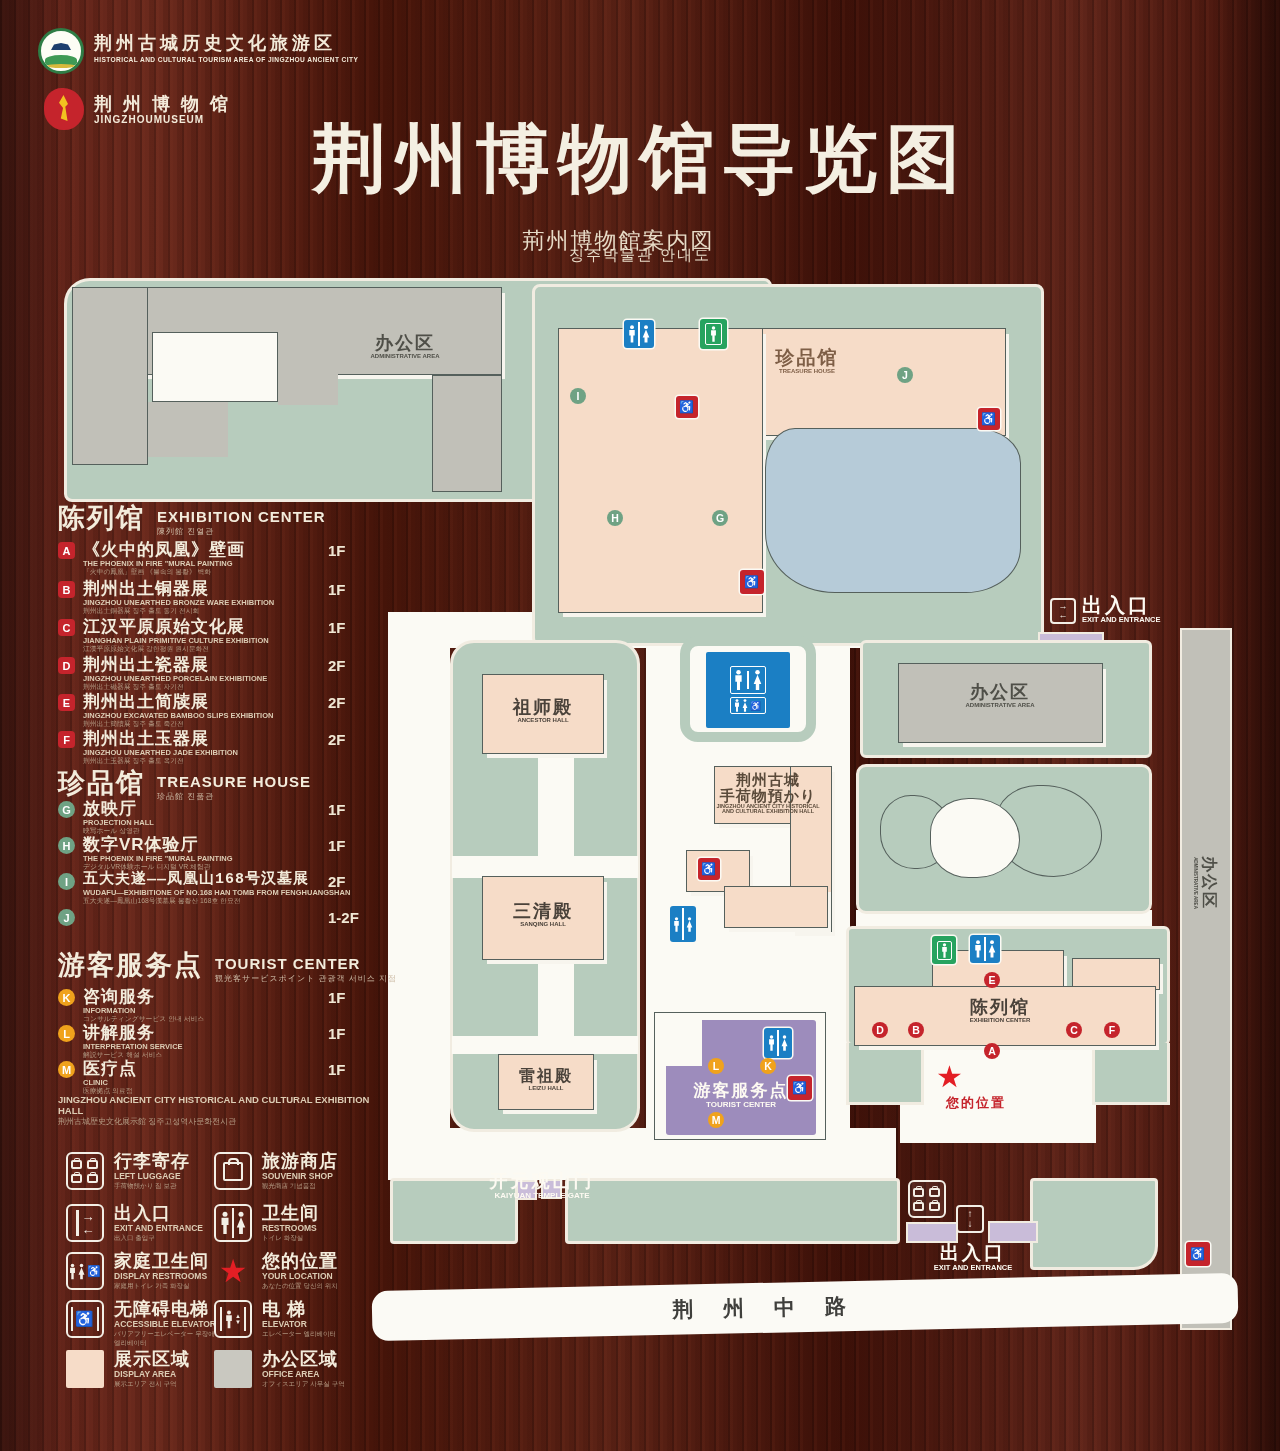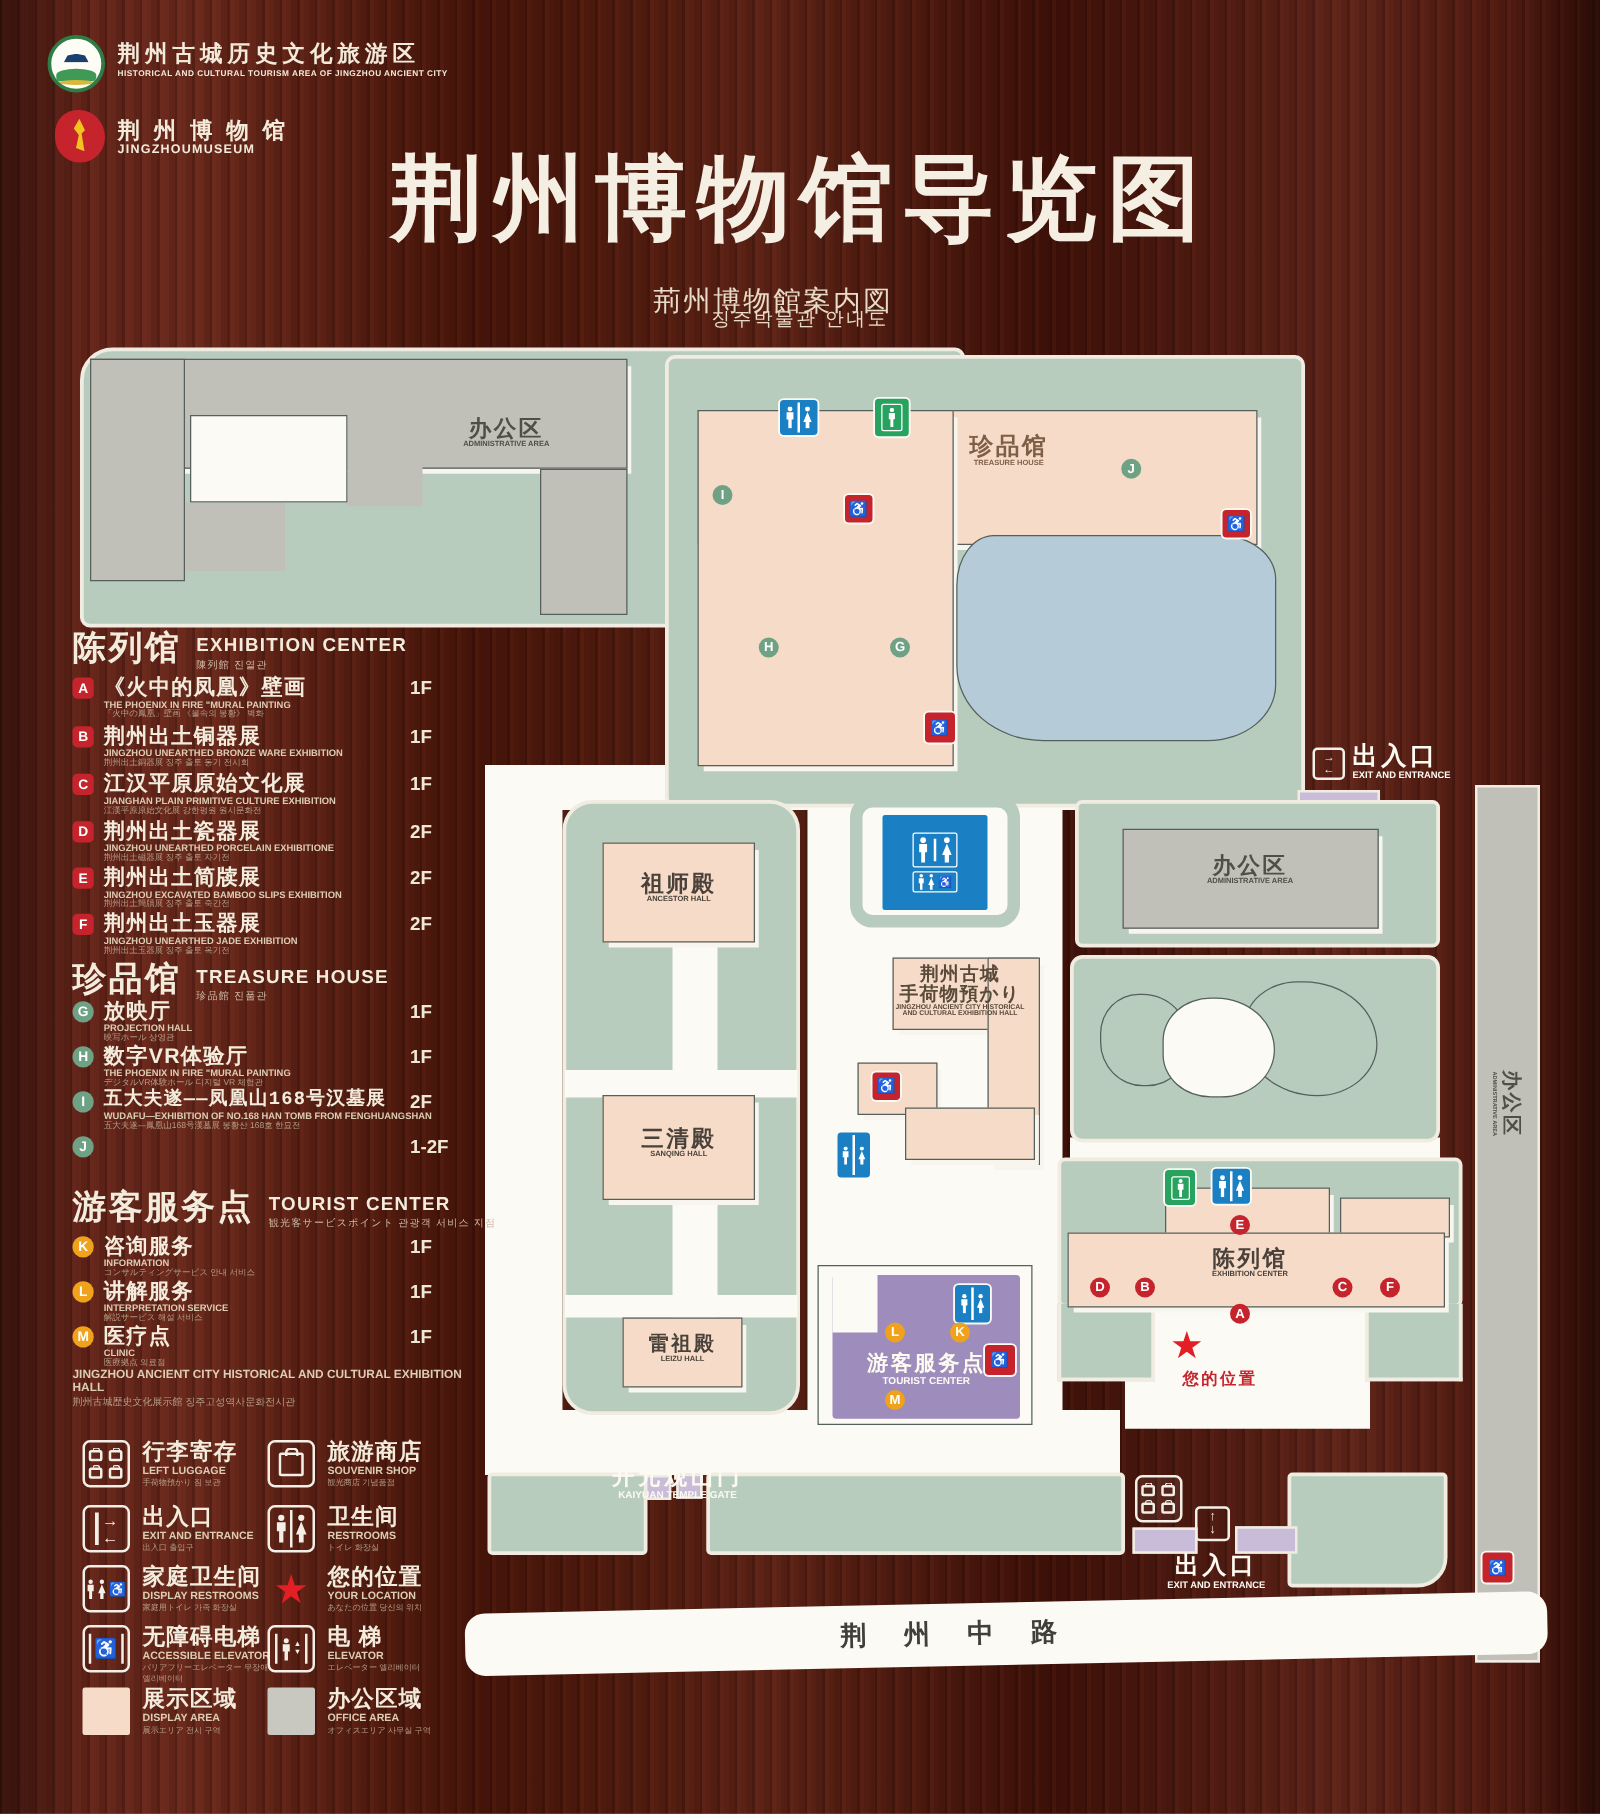--- a/index.html
+++ b/index.html
@@ -437,21 +437,21 @@
         <div class="lg-zh">数字VR体验厅</div>
       <div class="lg-en">THE PHOENIX IN FIRE "MURAL PAINTING</div>
       <div class="lg-jk">デジタルVR体験ホール  디지털 VR 체험관</div>
       </div>
     <span class="lg-floor">1F</span>
   </div>
   <div class="abs lg-item" style="top:872px;">
     <span class="badge grn">I</span>
     <div>
         <div class="lg-zh" style="font-size:15px;font-family:Liberation Mono, monospace;">五大夫遂——凤凰山168号汉墓展</div>
-      <div class="lg-en">WUDAFU—EXHIBITION OF NO.168 HAN TOMB FROM FENGHUANGSHAN</div>
+      <div class="lg-en">WUDAFU—EXHIBITIONE OF NO.168 HAN TOMB FROM FENGHUANGSHAN</div>
       <div class="lg-jk">五大夫遂—鳳凰山168号漢墓展  봉황산 168호 한묘전</div>
       </div>
     <span class="lg-floor">2F</span>
   </div>
   <div class="abs lg-item" style="top:908px;">
     <span class="badge grn">J</span>
     <span class="lg-floor">1-2F</span>
   </div>
 
   <div class="abs lg-head" style="top:952px;">

